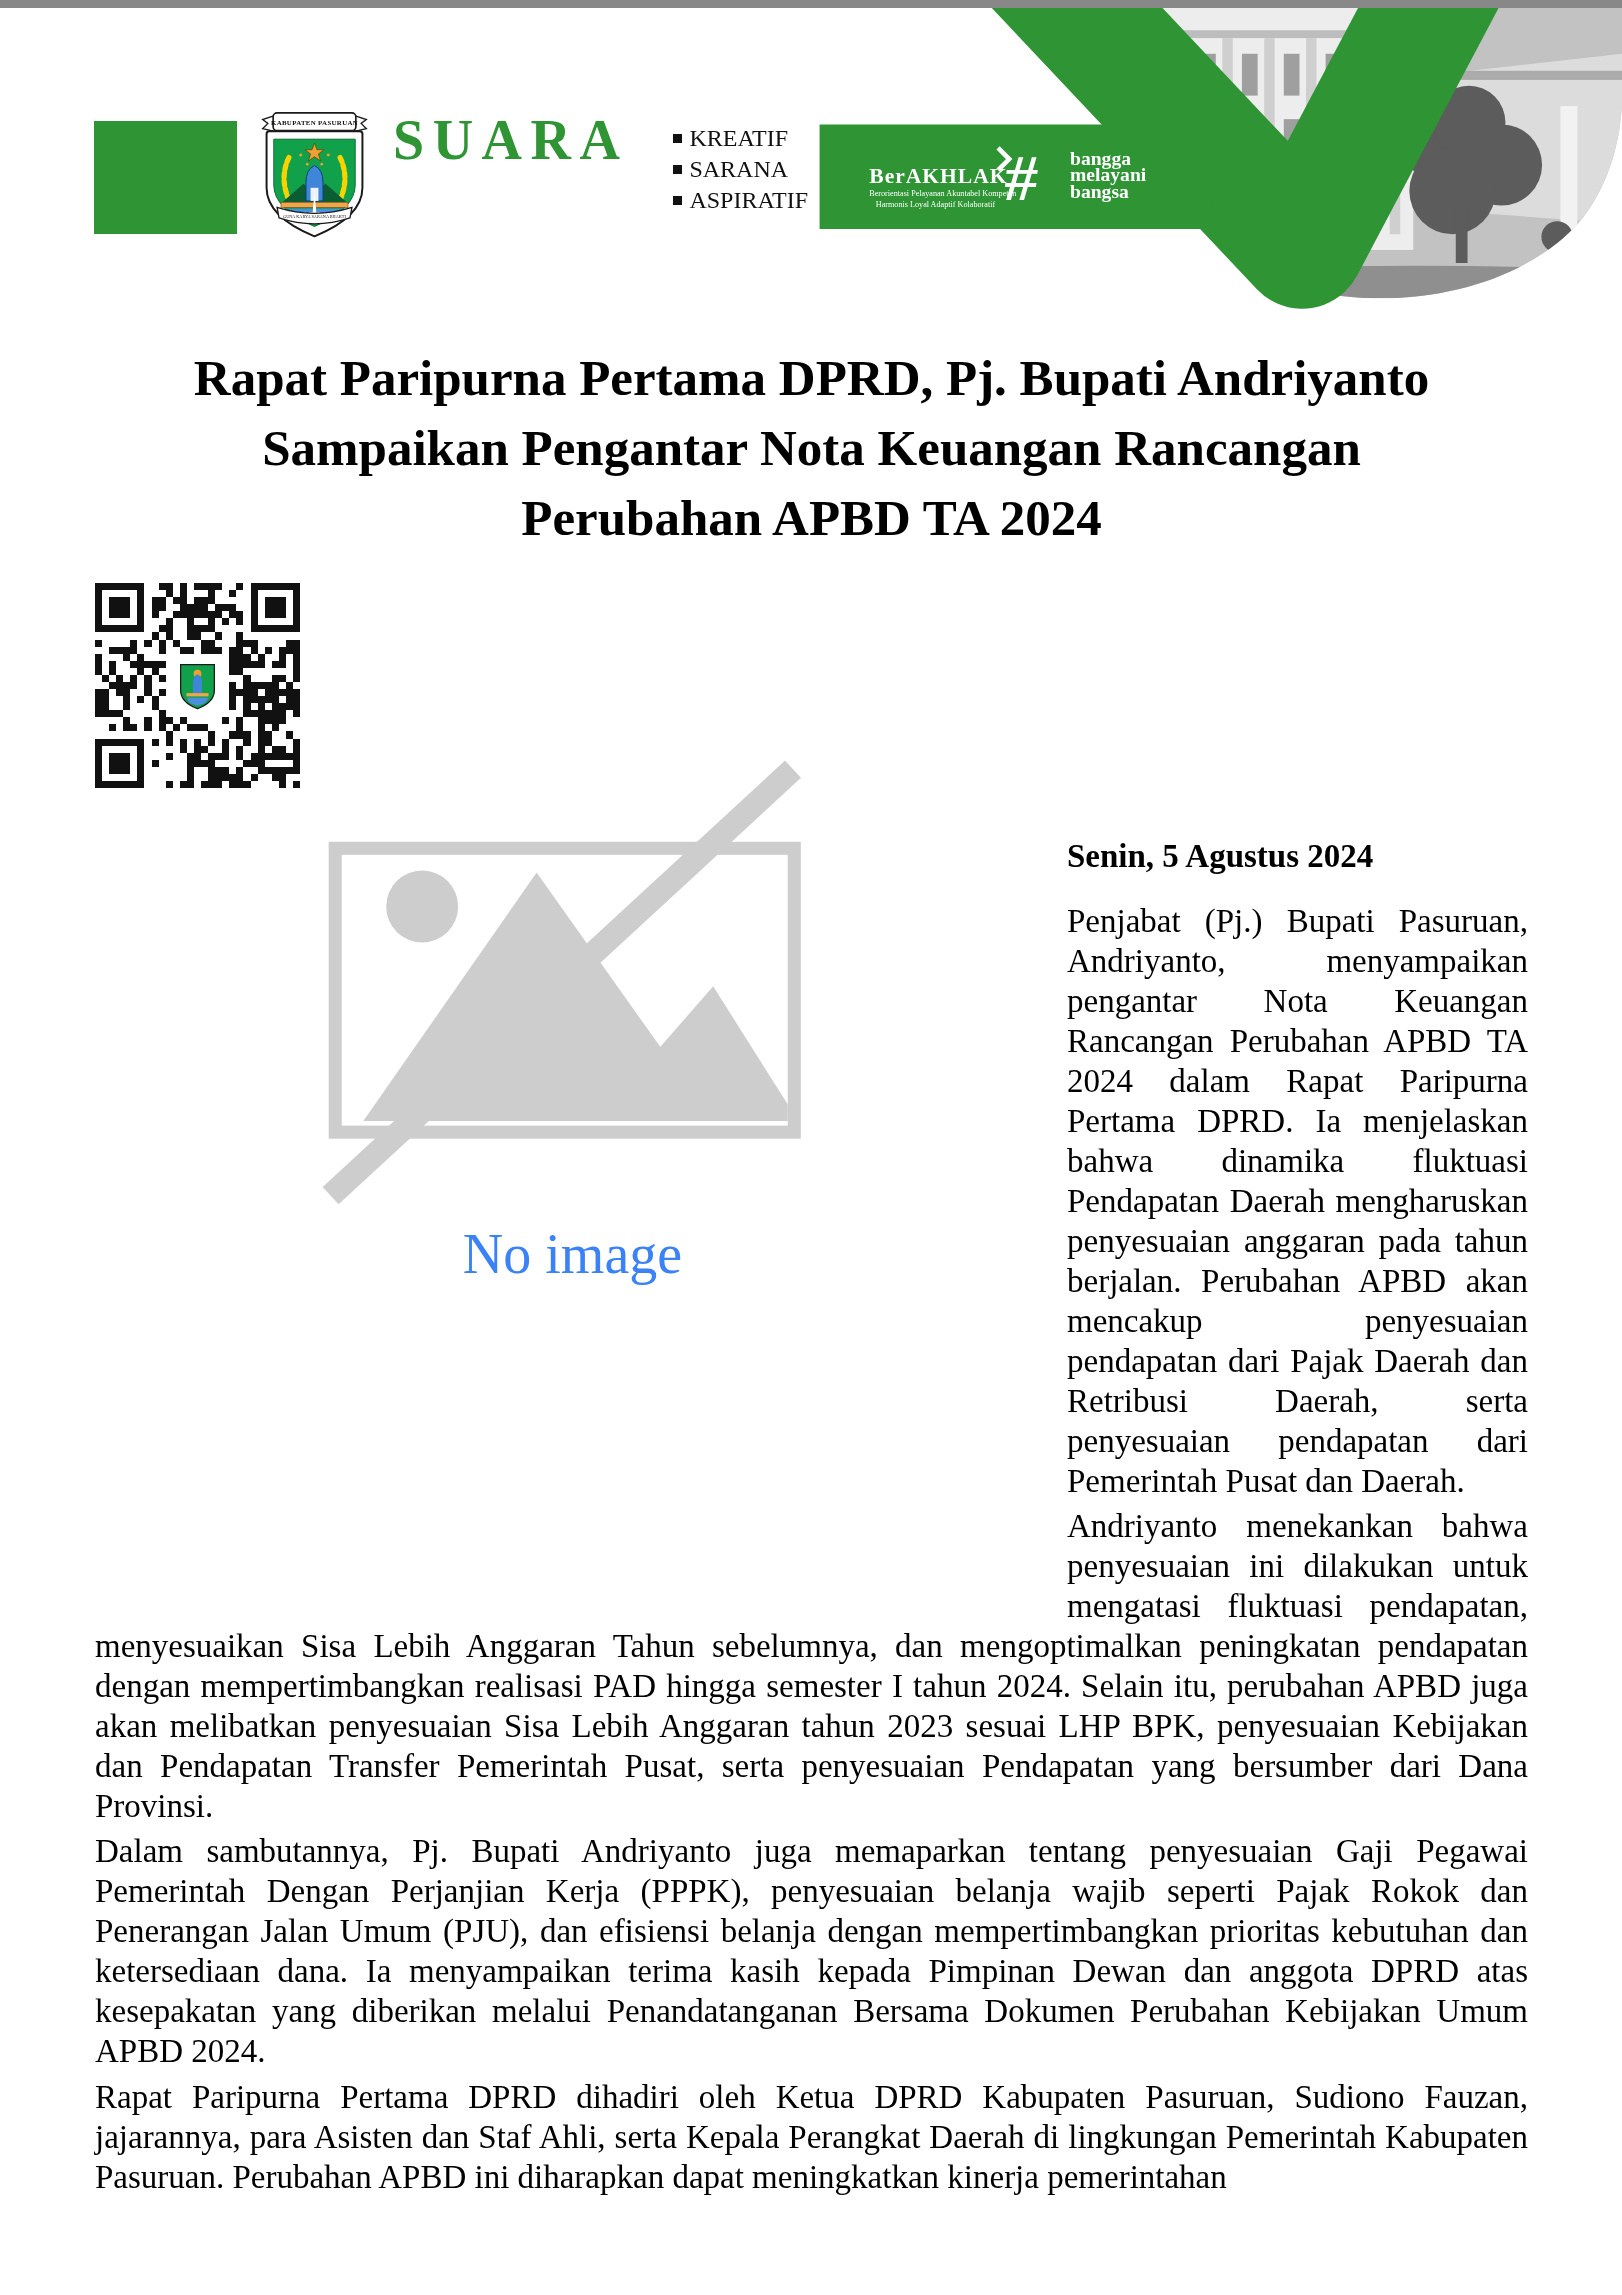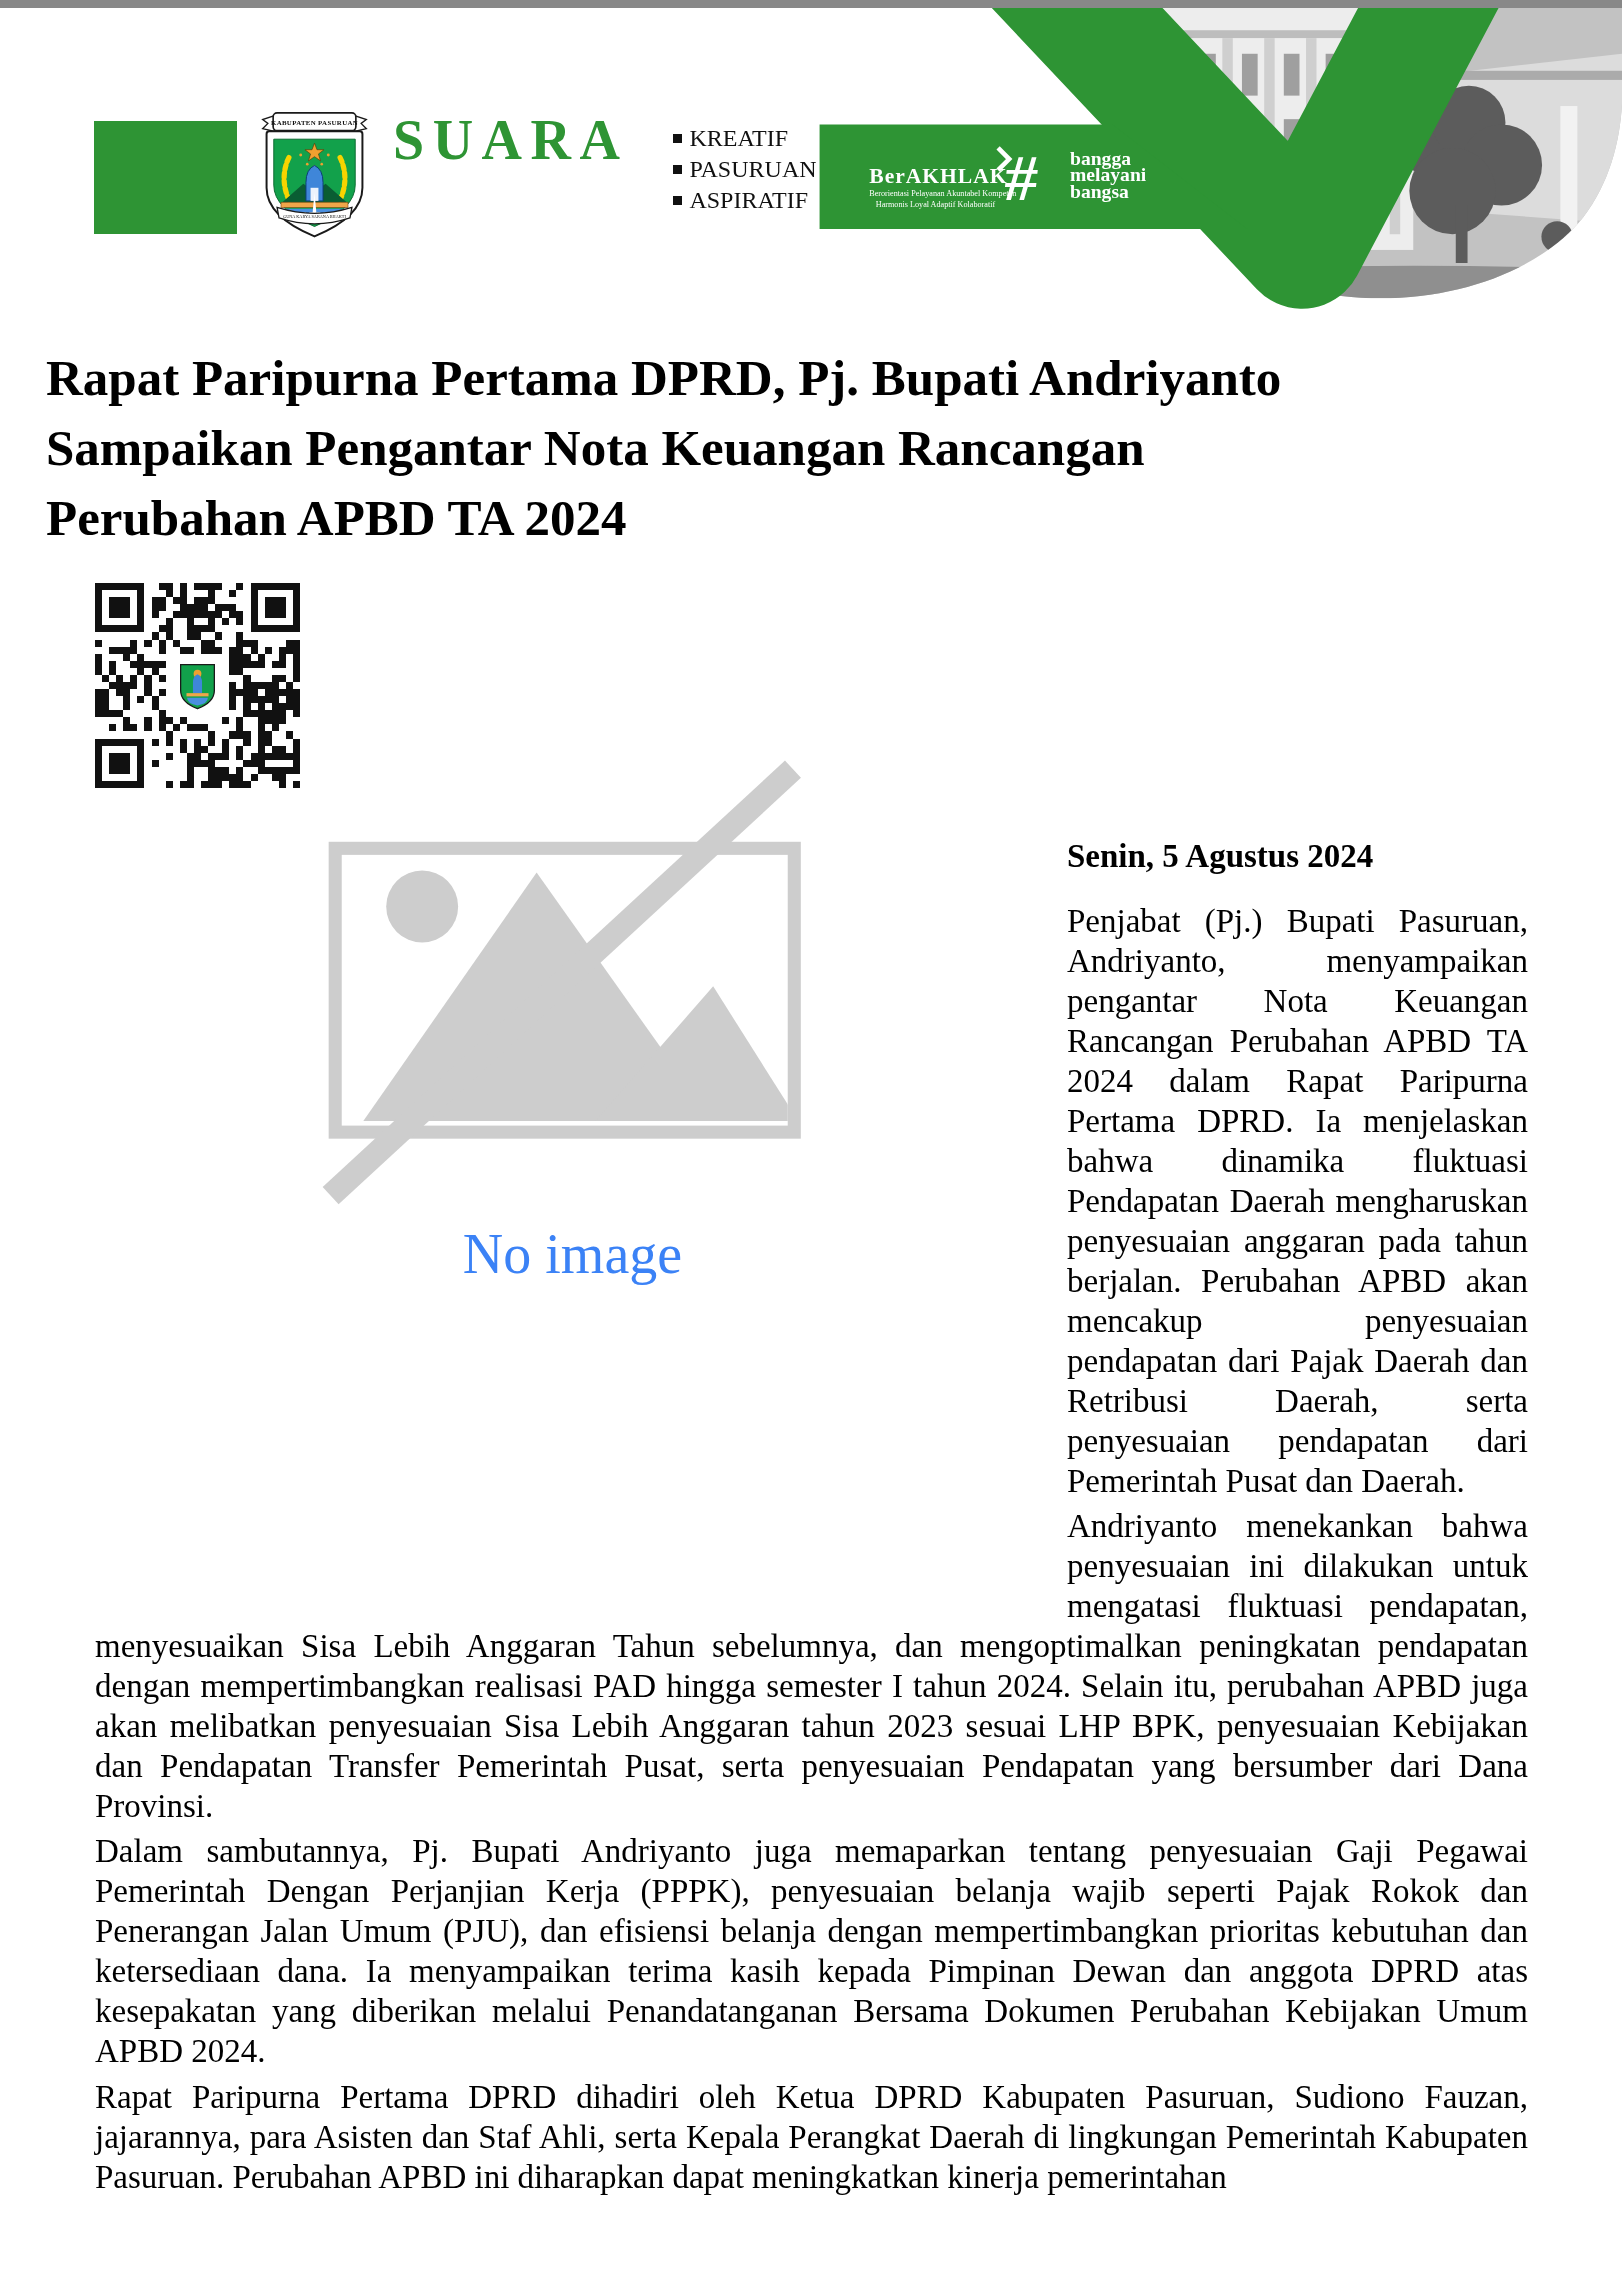--- a/index.html
+++ b/index.html
@@ -10,21 +10,21 @@
   
   .green-square{position:absolute;left:94px;top:113px;width:143px;height:113px;background:#2e9434;}
   .emblem{position:absolute;left:260px;top:101px;}
   .brand{position:absolute;left:393px;top:101px;color:#2e9434;font-weight:bold;
          font-size:56px;line-height:63px;letter-spacing:8.5px;white-space:nowrap;}
   .tagline{position:absolute;left:673px;top:115px;font-size:24px;line-height:31px;color:#111;}
   .tagline .row{display:flex;align-items:center;text-align:right;}
   .tag-bullet{width:8.5px;height:8.5px;background:#111;margin-right:7.9px;flex:none;}
   .deco{position:absolute;left:772px;top:0;width:851px;height:340px;}
   
-  .title{position:absolute;left:46px;right:46px;top:335px;text-align:left;
+  .title{position:absolute;left:46px;right:46px;top:335px;text-align:center;
          font-size:51px;line-height:70px;font-weight:bold;color:#000;}
   
   .article{position:absolute;left:95px;top:575px;width:1433px;
            font-size:33px;line-height:40px;text-align:justify;color:#000;}
   .img-float{float:left;width:972px;height:1035px;position:relative;}
   .noimg-svg{position:absolute;left:206px;top:162px;}
   .noimg-label{position:absolute;left:216px;top:651px;width:523px;text-align:center;
                font-size:56px;color:#3b82f6;}
   .qr{position:relative;width:205px;height:205px;margin:0 0 48px 0;}
   .qr-grid{position:absolute;inset:0;display:grid;
@@ -92,21 +92,21 @@
     <div>SUARA</div>
   </div>
 
   <div class="tagline">
     <div class="row">
       <span class="tag-bullet"></span>
       <span>KREATIF</span>
     </div>
     <div class="row">
       <span class="tag-bullet"></span>
-      <span>PASURUAN</span>
+      <span>SARANA</span>
     </div>
     <div class="row">
       <span class="tag-bullet"></span>
       <span>ASPIRATIF</span>
     </div>
   </div>
 
   <div class="deco">
     <svg width="851" height="340" viewBox="0 0 1300 520">
       <defs>

